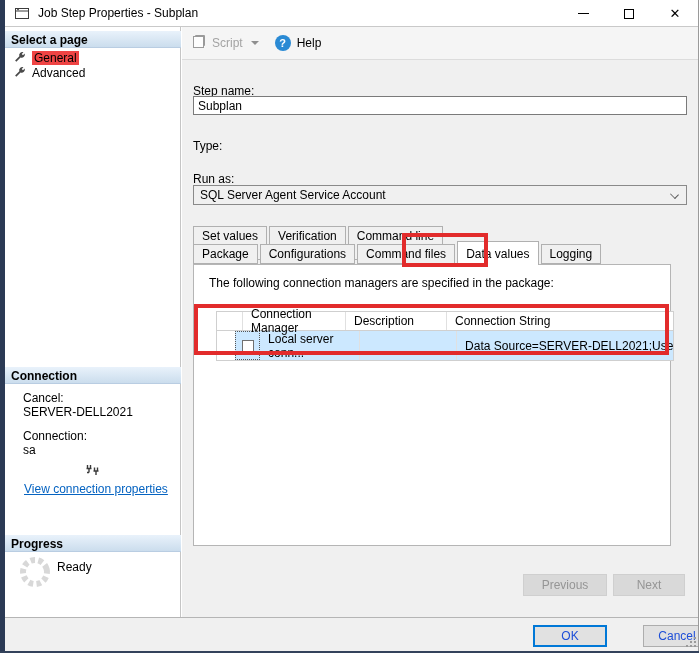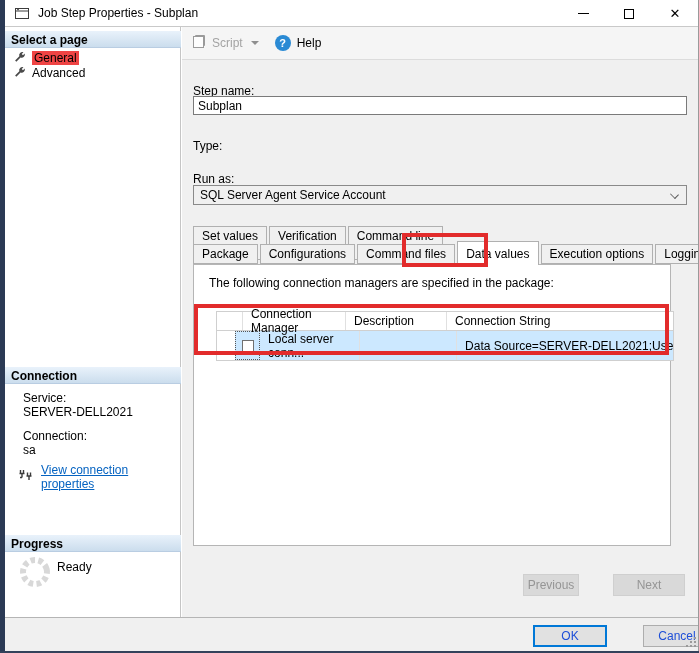--- a/index.html
+++ b/index.html
@@ -25,21 +25,21 @@
   
   .sidebar { position:absolute; left:5px; top:27px; width:176px; height:590px; background:#fff;
              border-right:1px solid #c5c5c5; }
   .section-header { position:absolute; left:0; width:176px; height:17px; padding:2px 0 0 6px;
                     font-weight:bold; background:linear-gradient(#e9f2fb,#cbdded); border-bottom:1px solid #b9cde2; }
   .side-item { position:absolute; left:2px; width:170px; height:15px; display:flex; align-items:center; cursor:default; }
   .side-item .wrench { margin-left:6px; display:flex; }
   .side-item .lbl { margin-left:6px; }
   .side-item.selected .lbl { background:#ef4444; padding:0 2px; }
   .kv-label { position:absolute; left:18px; color:#000; }
-  .link-row { position:absolute; left:12px; display:flex; align-items:center; }
+  .link-row { position:absolute; left:12px; display:flex; align-items:center;flex-direction:column; }
   .link { margin-left:7px; color:#0563c1; text-decoration:underline; cursor:pointer; }
   .spinner { position:absolute; }
   .ready-txt { position:absolute; }
 
   
   .main { position:absolute; left:182px; top:27px; width:517px; height:590px; background:#f0f0f0; }
   .toolbar { position:absolute; left:0; top:0; width:516px; height:33px; background:#f5f5f5;
              border-bottom:1px solid #dcdcdc; display:flex; align-items:center; }
   .tb-script { display:flex; align-items:center; margin-left:9px; }
   .tb-script .txt { margin-left:5px; color:#a3a3a3; }
@@ -136,21 +136,21 @@
     <div class="side-item" style="top:38px;">
       <span class="wrench">
         <svg width="13" height="13" viewBox="0 0 16 16">
             <path d="M14.4 3.0a4 4 0 0 1-5.1 5.1L4.1 13.3 2.6 11.8l5.2-5.2a4 4 0 0 1 5.1-5.1L10.7 3.7l1.6 1.6 2.1-2.3z" fill="#4a4a4a"></path>
           </svg>
       </span>
       <span class="lbl">Advanced</span>
     </div>
 
     <div class="section-header" style="top:340px;">Connection</div>
-    <div class="kv-label" style="top:364px;">Service:</div>
+    <div class="kv-label" style="top:364px;">Cancel:</div>
     <div class="kv-label" style="top:378px;">SERVER-DELL2021</div>
     <div class="kv-label" style="top:402px;">Connection:</div>
     <div class="kv-label" style="top:416px;">sa</div>
 
     <div class="link-row" style="top:436px;">
       <span>
         <svg width="17" height="16" viewBox="0 0 17 16">
           <g stroke="#3a3a3a" stroke-width="1.4" fill="none">
             <path d="M3.5 2v3.5M6.5 2v3.5M2.5 5.5h5M5 5.5v4M5 9.5H3"></path>
             <path d="M10.5 4.5v3M13.5 4.5v3M9.5 8h5M12 8v4"></path>
@@ -201,21 +201,20 @@
     <div class="tabrow" style="top:199px;">
       <div class="tab">Set values</div>
       <div class="tab">Verification</div>
       <div class="tab">Command line</div>
     </div>
     <div class="tabrow tabrow2" style="top:217px;">
       <div class="tab">Package</div>
       <div class="tab">Configurations</div>
       <div class="tab">Command files</div>
       <div class="tab active">Data values</div>
-      <div class="tab">Execution options</div>
       <div class="tab">Logging</div>
     </div>
 
     <div class="tab-panel">
       <div class="panel-desc">The following connection managers are specified in the package:</div>
 
       <div class="grid">
         <div class="grid-head">
           <div class="gc gc-check"></div>
           <div class="gc gc-cm">Connection Manager</div>
@@ -229,21 +228,21 @@
           <div class="gc gc-cm">Local server conn...</div>
           <div class="gc gc-desc"></div>
           <div class="gc gc-cs">Data Source=SERVER-DELL2021;User ...</div>
         </div>
       </div>
     </div>
 
     <div class="anno" style="left:220px; top:206px; width:86px; height:34px;"></div>
     <div class="anno" style="left:12px; top:277px; width:475px; height:51px;"></div>
 
-    <div class="nav-btn" style="left:341px; top:547px; width:56px;">Previous</div>
+    <div class="nav-btn" style="left:341px; top:547px; width:84px;">Previous</div>
     <div class="nav-btn" style="left:431px; top:547px; width:72px;">Next</div>
   </div>
 
   <div class="footer">
     <div class="btn default" style="left:528px; top:7px; width:74px;">OK</div>
     <div class="btn" style="left:615px; top:7px; width:68px;margin-left:23px;">Cancel</div>
     <div class="grip">
       <i style="right:0; bottom:0;"></i>
         <i style="right:4px; bottom:0;"></i>
         <i style="right:8px; bottom:0;"></i>

